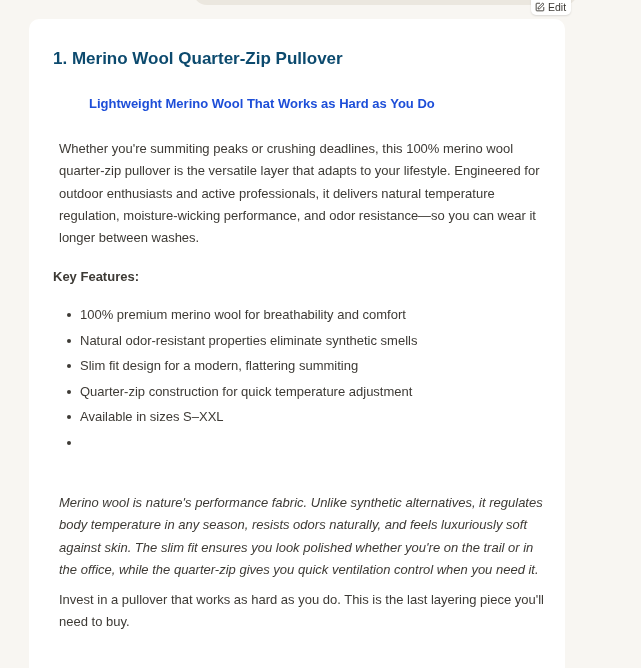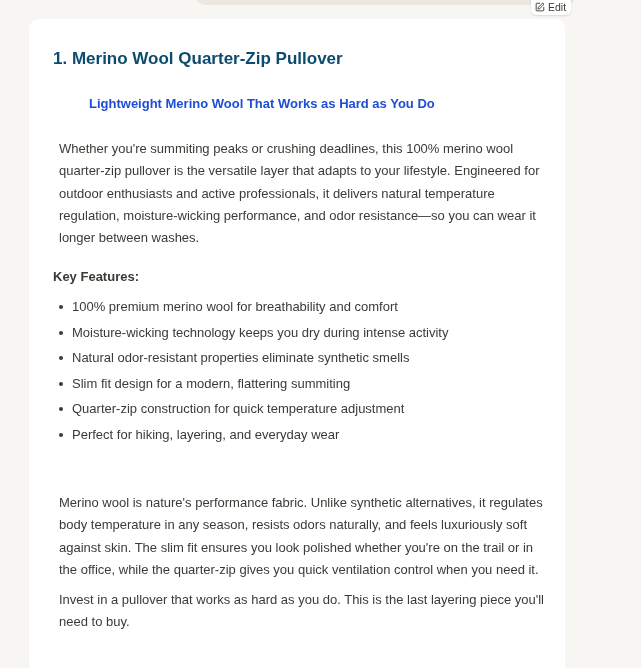--- a/index.html
+++ b/index.html
@@ -93,21 +93,21 @@
       left: 0;
       font-size: 13px;
       font-weight: bold;
       color: #3d3a35;
       margin-top: 6px;
     }
     .features-list {
       position: absolute;
       top: 278px;
       left: 0;
-      margin: 0;
+      margin: 8px;
       padding: 0;
       list-style: none;
     }
     .features-list li {
       position: relative;
       height: 25.6px;
       line-height: 20px;
       padding-left: 19px;
       font-size: 13px;
       color: #3d3a35;
@@ -115,21 +115,21 @@
     }
     .features-list li .bullet {
       position: absolute;
       left: 6px;
       top: 8px;
       width: 4px;
       height: 4px;
       border-radius: 50%;
       background: #3d3a35;
     }
-    .para-body { top: 467px; }
+    .para-body { top: 467px; font-style: italic; }
     .para-cta { top: 564px; }
   </style>
 </head>
 <body>
 
 <div class="page">
 
   <div class="user-bubble"></div>
 
   <div class="edit-button">
@@ -148,25 +148,25 @@
       <div class="title">1. Merino Wool Quarter-Zip Pullover</div>
 
       <div class="subtitle">Lightweight Merino Wool That Works as Hard as You Do</div>
 
       <p class="para para-intro">Whether you're summiting peaks or crushing deadlines, this 100% merino wool quarter-zip pullover is the versatile layer that adapts to your lifestyle. Engineered for outdoor enthusiasts and active professionals, it delivers natural temperature regulation, moisture-wicking performance, and odor resistance—so you can wear it longer between washes.</p>
 
       <div class="features-heading">Key Features:</div>
 
       <ul class="features-list">
         <li><span class="bullet"></span><span>100% premium merino wool for breathability and comfort</span></li>
-        <li><span class="bullet"></span><span>Moisture-wicking technology keeps you dry during intense activity</span></li>
         <li><span class="bullet"></span><span>Natural odor-resistant properties eliminate synthetic smells</span></li>
         <li><span class="bullet"></span><span>Slim fit design for a modern, flattering summiting</span></li>
         <li><span class="bullet"></span><span>Quarter-zip construction for quick temperature adjustment</span></li>
-        <li><span class="bullet"></span><span>Perfect for hiking, layering, and everyday wear</span></li>
+        <li><span class="bullet"></span><span>Available in sizes S–XXL</span></li>
+        <li><span class="bullet"></span></li>
       </ul>
 
       <p class="para para-body">Merino wool is nature's performance fabric. Unlike synthetic alternatives, it regulates body temperature in any season, resists odors naturally, and feels luxuriously soft against skin. The slim fit ensures you look polished whether you're on the trail or in the office, while the quarter-zip gives you quick ventilation control when you need it.</p>
 
       <p class="para para-cta">Invest in a pullover that works as hard as you do. This is the last layering piece you'll need to buy.</p>
 
     </div>
   </div>
 
 </div>

